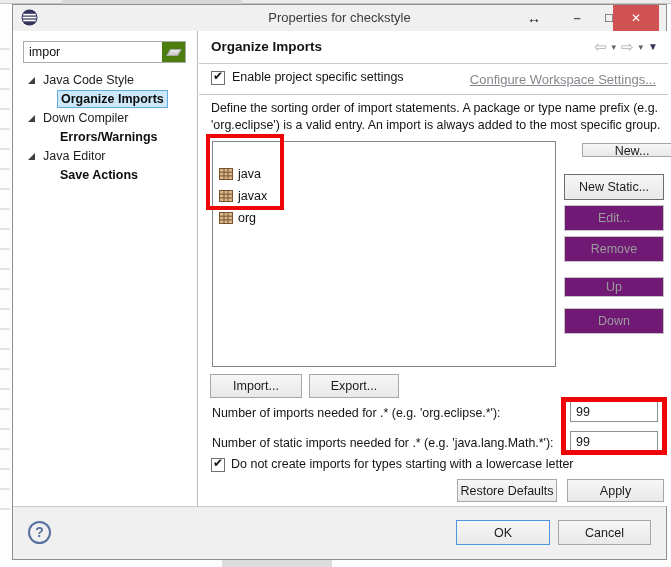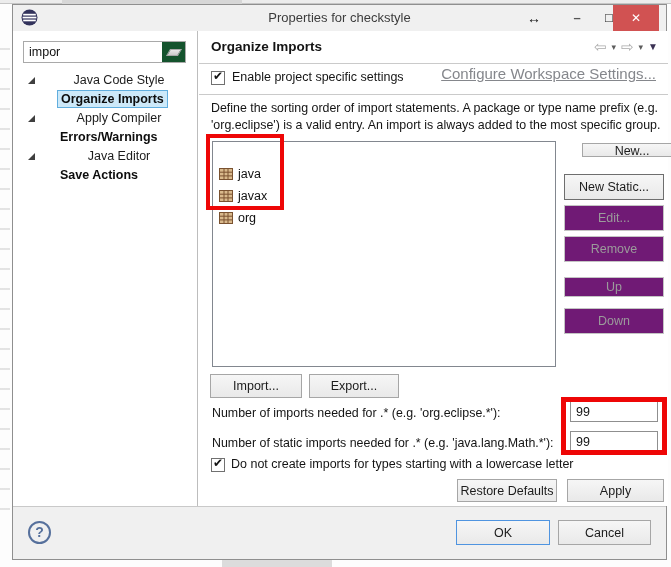--- a/index.html
+++ b/index.html
@@ -23,49 +23,49 @@
   .win-title { position:absolute; left:0; right:0; top:0; height:26px; line-height:26px; text-align:center;
     font-size:13px; color:#3c3c3c; }
   .ctl { position:absolute; top:0; height:26px; line-height:26px; text-align:center; color:#333; cursor:default; }
   .c-restore { left:508px; width:26px; font-size:14px; font-weight:bold; color:#111; }
   .c-min { left:552px; width:24px; font-size:13px; font-weight:bold; color:#555; }
   .c-max { left:584px; width:24px; font-size:13px; color:#222; }
   .c-close { left:600px; width:46px; background:#d15252; color:#fff; font-size:12px; }
 
   
   .sidebar { position:absolute; left:0; top:26px; width:185px; height:475px; background:#fff; border-right:1px solid #bdbdbd; }
-  .search-wrap { position:absolute; left:10px; top:10px; width:163px; height:22px; border:1px solid #a9a9a9; background:#14532d; }
+  .search-wrap { position:absolute; left:10px; top:10px; width:163px; height:22px; border:1px solid #a9a9a9; background:#4d7c0f; }
   .search-input { position:absolute; left:0; top:0; width:138px; height:20px; border:none; outline:none;
     font-family:"Liberation Sans", sans-serif; font-size:12.5px; padding-left:5px; color:#111; }
   .eraser-icon { position:absolute; right:5px; top:7px; width:12px; height:7px;
     background:linear-gradient(#e9e9e9,#cbcbcb); border:1px solid #a8a8a8; transform:skewX(-30deg); }
   .tree { position:absolute; left:0; top:40px; right:2px; }
   .t-row { height:19px; line-height:19px; position:relative; font-size:12.5px; color:#1c1c1c; white-space:nowrap; }
-  .t-parent { padding-left:30px;text-align:center; }
+  .t-parent { padding-left:30px; }
   .tri { position:absolute; left:15px; top:6px; width:0; height:0;
     border-left:7px solid transparent; border-bottom:7px solid #3f3f3f; }
   .t-child { padding-left:44px; font-weight:bold; color:#0d0d0d; }
   .t-child .lbl { padding:1px 3px; }
   .t-child .sel { background:#cde9f9; border:1px solid #61aede; }
 
   
   .main { position:absolute; left:186px; top:26px; width:469px; height:475px; background:#fff; }
   .m-title { position:absolute; left:12px; top:8px; font-size:13.5px; font-weight:bold; color:#141414; }
   .nav { position:absolute; right:10px; top:7px; display:flex; align-items:center; gap:5px; }
   .nav-arrow { font-size:15px; color:#ababab; line-height:18px; }
   .nav-dd { font-size:9px; color:#5c5c5c; line-height:18px; }
   .nav-menu { font-size:10px; color:#3a3153; line-height:18px; }
   .hdiv { position:absolute; left:0; right:0; height:1px; background:#cacaca; }
   .hdiv1 { top:32px; } .hdiv2 { top:63px; }
 
   .checkbox { position:absolute; width:14px; height:14px; background:#fff; border:1px solid #707070; }
   .checkbox.checked::after { content:"✔"; position:absolute; left:1px; top:-3px; font-size:12px; color:#111; }
   .cb-enable { left:12px; top:40px; }
   .cb-enable-label { position:absolute; left:33px; top:39px; font-size:12.5px; color:#141414; }
-  .ws-link { position:absolute; right:12px; top:34px; font-size:15px; color:#85878c; text-decoration:underline; cursor:pointer; }
+  .ws-link { position:absolute; right:12px; top:41px; font-size:13px; color:#85878c; text-decoration:underline; cursor:pointer; }
 
   .desc { position:absolute; left:12px; top:69px; width:452px; font-size:12.4px; line-height:16.5px; color:#141414; }
 
   .grouplist { position:absolute; left:13px; top:110px; width:344px; height:226px; border:1px solid #82878f; background:#fff; padding-top:21px; }
   .g-item { height:22px; display:flex; align-items:center; padding-left:6px; gap:5px; font-size:12.5px; color:#111; }
 
   .btn { position:absolute; font-family:"Liberation Sans", sans-serif; font-size:12.5px; color:#1c1c1c;
     background:linear-gradient(#f6f6f6,#e9e9e9); border:1px solid #a6a6a6; cursor:pointer; }
   .btn.disabled { color:#9b9b9b; border-color:#c4c4c4; background:#701a75; }
   .b-new        { left:365px; top:112px; width:100px; height:14px;margin-left:18px; }
@@ -135,21 +135,21 @@
       <div class="tree">
         <div class="t-row t-parent">
           <span class="tri"></span>
           <span>Java Code Style</span>
         </div>
         <div class="t-row t-child">
           <span class="lbl sel">Organize Imports</span>
         </div>
         <div class="t-row t-parent">
           <span class="tri"></span>
-          <span>Apply Compiler</span>
+          <span>Down Compiler</span>
         </div>
         <div class="t-row t-child">
           <span class="lbl">Errors/Warnings</span>
         </div>
         <div class="t-row t-parent">
           <span class="tri"></span>
           <span>Java Editor</span>
         </div>
         <div class="t-row t-child">
           <span class="lbl">Save Actions</span>

